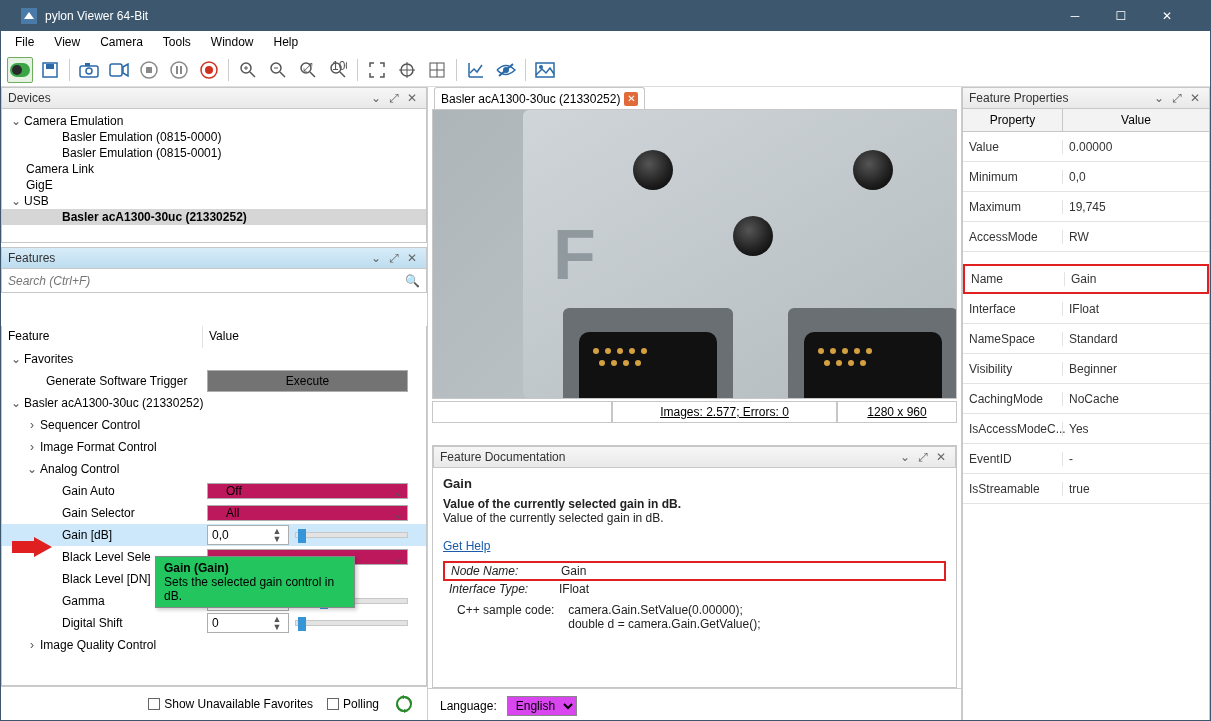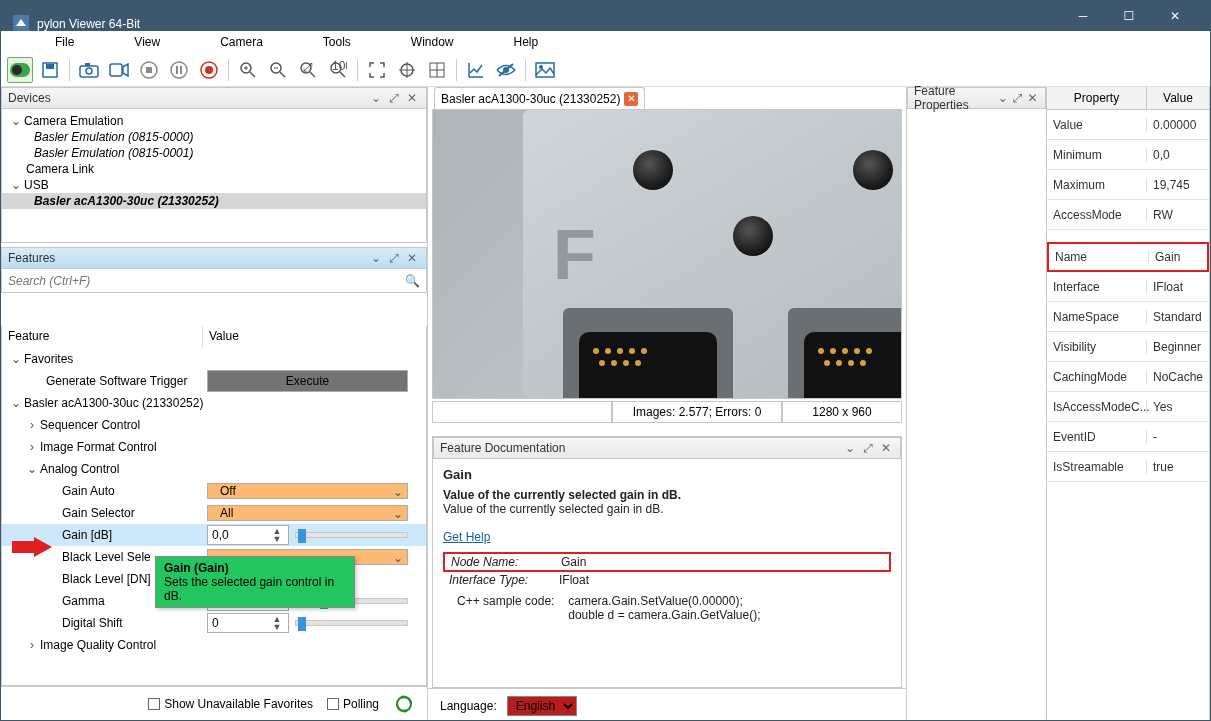--- a/index.html
+++ b/index.html
@@ -1,75 +1,75 @@
 <!DOCTYPE html>
 <html><head>
 <meta charset="utf-8">
 <style>
 * { box-sizing: border-box; margin: 0; padding: 0; font-family: "Segoe UI", Tahoma, sans-serif; font-size: 12px; }
 body { background: #fff; width: 1211px; height: 721px; overflow: hidden; border:1px solid #3c576e; }
-.titlebar { background:#3c576e; color:#fff; height:30px; display:flex; align-items:flex-end; padding:0 12px; }
+.titlebar { background:#3c576e; color:#fff; height:30px; display:flex; align-items:center; padding:0 20px; }
 .titlebar .logo { width:16px; height:16px; margin-right:8px; }
 .titlebar .title { flex:1; font-size:12px; }
 .titlebar .winbtn { width:46px; height:30px; display:flex; align-items:center; justify-content:center; color:#fff; }
 .menubar { height:22px; display:flex; align-items:center; padding:0 6px; gap:4px; background:#fff;}
-.menubar span { padding:2px 8px;margin-left:40px; }
+.menubar span { padding:2px 8px; }
 .toolbar { height:34px; display:flex; align-items:center; padding:0 6px; gap:4px; border-bottom:1px solid #ddd;}
 .toolbar .sep { width:1px; height:22px; background:#ccc; margin:0 2px;}
 .toolbar .tbtn { width:26px; height:26px; display:flex; align-items:center; justify-content:center; border:1px solid transparent; border-radius:2px; }
 .toolbar .tbtn.active { border:1px solid #6fae5e; background:#e6f3e3;}
 .main { display:flex; height:635px; }
 .colL { width:427px; display:flex; flex-direction:column; border-right:1px solid #ccc;}
 .colM { flex:1; display:flex; flex-direction:column; }
-.colR { width:304px; border-left:1px solid #ccc; display:flex; flex-direction:row;}
+.colR { width:249px; border-left:1px solid #ccc; display:flex; flex-direction:column;}
 .panel-head { background:linear-gradient(#f6f6f6,#e9e9e9); border:1px solid #c7c7c7; height:22px; display:flex; align-items:center; padding:0 6px; font-size:12px; color:#333;}
 .panel-head .flex {flex:1;}
 .panel-head .pbtn { width:16px; height:16px; display:flex; align-items:center; justify-content:center; color:#666; margin-left:2px;}
 .devices-body { border:1px solid #c7c7c7; border-top:none; padding:4px 0; font-size:12px; height:134px; overflow:auto;}
 .tree-row { padding:1px 4px 1px 8px; display:flex; align-items:center; }
 .tree-row.ind1 { padding-left:24px;}
-.tree-row.ind2 { padding-left:32px;font-style:italic;}
+.tree-row.ind2 { padding-left:60px;}
 .tree-row.sel { background:#d6d6d6; font-weight:bold;}
 .tw { width:12px; display:inline-block; text-align:center; margin-right:2px; color:#555; }
 .features-panel { margin-top:4px; }
 .search { border:1px solid #c7c7c7; border-top:none; height:24px; display:flex; align-items:center; padding:0 6px;}
 .search input { flex:1; border:none; outline:none; color:#999; font-style:italic;}
 .feat-head { border-left:1px solid #c7c7c7; border-right:1px solid #c7c7c7; height:22px; display:flex;margin-top:33px;}
 .feat-head .c1 { width:200px; padding:3px 6px;}
 .feat-head .c2 { flex:1; padding:3px 6px; border-left:1px solid #e3e3e3;}
 .feat-body { border:1px solid #c7c7c7; border-top:none; height:338px; overflow:auto; position:relative; background:#fff;}
 .frow { display:flex; align-items:center; height:22px; }
 .frow .fc1 { padding-left:8px; display:flex; align-items:center; width:205px;}
 .frow .fc1.i1 { padding-left:24px;}
 .frow .fc1.i2 { padding-left:44px;}
 .frow .fc1.i3 { padding-left:60px;}
 .frow .fc2 { flex:1; padding-right:18px; display:flex; align-items:center;}
 .frow.hl { background:#cde8fa;}
-.dd { flex:1; height:16px; background:#fdba74; border:1px solid #adadad; display:flex; align-items:center; padding:0 12px; position:relative;}
+.dd { flex:1; height:16px; background:#be185d; border:1px solid #adadad; display:flex; align-items:center; padding:0 18px; position:relative;}
 .dd::after { content:"⌄"; position:absolute; right:4px; top:1px; color:#555;}
 .spin { width:82px; height:20px; border:1px solid #adadad; background:#fff; display:flex; align-items:center; padding:0 4px; margin-right:6px;}
 .spin .sv { flex:1;}
 .spin .ar { width:14px; text-align:center; font-size:9px; line-height:8px; color:#555;}
 .slider { flex:1; height:6px; background:#e3e3e3; border:1px solid #c7c7c7; position:relative;}
 .slider .thumb { position:absolute; top:-4px; width:8px; height:14px; background:#3496d8; }
 .execbtn { flex:1; height:22px; background:#737373; border:1px solid #adadad; text-align:center; line-height:20px;}
 .bottombar { height:34px; border-top:1px solid #ccc; display:flex; align-items:center; justify-content:flex-end; padding:0 12px; gap:14px;}
 .chk { width:12px; height:12px; border:1px solid #666; display:inline-block; vertical-align:middle; margin-right:4px;}
 .refresh { width:22px; height:22px; display:flex; align-items:center; justify-content:center; color:#2a8a2a;}
 .tabbar { height:22px; display:flex; align-items:flex-end; padding-left:6px;}
 .tab { height:22px; border:1px solid #c7c7c7; border-bottom:none; background:#fff; padding:2px 6px; display:flex; align-items:center; gap:4px; font-size:12px; border-radius:3px 3px 0 0;}
 .tab .closex { width:14px; height:14px; background:#e06a3a; color:#fff; border-radius:2px; display:flex; align-items:center; justify-content:center; font-size:10px;}
 .imgarea { border:1px solid #c7c7c7; margin:0 4px; height:290px; position:relative; background:linear-gradient(135deg,#aeb5b9,#c6cccf); display:flex; align-items:center; justify-content:center; overflow:hidden;}
 .metalplate { position:absolute; left:90px; top:0; right:0; bottom:0; background:linear-gradient(150deg,#cfd5d8,#b4bbbf); border-radius:6px; }
 .stampF { position:absolute; left:120px; top:110px; font:bold 70px/1 Arial; color:#8f999e; }
 .screw { position:absolute; width:40px; height:40px; border-radius:50%; background:radial-gradient(circle at 40% 35%, #555 0%, #222 55%, #000 100%);}
 .dsub { position:absolute; bottom:0; width:170px; height:90px; background:#6a6f73; border-radius:6px 6px 0 0;}
 .dsub::before{content:"";position:absolute;left:16px;right:16px;top:24px;bottom:0;background:#111;border-radius:10px 10px 0 0;}
 .pin {position:absolute;width:6px;height:6px;border-radius:50%;background:#d4a040;}
-.statusbar { height:22px; margin:2px 4px 7px; display:flex;}
+.statusbar { height:22px; margin:2px 4px 16px; display:flex;text-decoration:underline;}
 .statusbar div { border:1px solid #c7c7c7; height:22px; display:flex; align-items:center; justify-content:center; font-size:12px;}
 .sb1{flex:0 0 180px;} .sb2{flex:1;} .sb3{flex:0 0 120px;}
 .docpanel { margin:6px 4px 0; border:1px solid #c7c7c7; flex:1; display:flex; flex-direction:column;}
 .docbody { padding:8px 10px; font-size:12px; color:#222; flex:1;}
 .docbody h3{font-size:13px; margin-bottom:6px;}
 .docbody a{color:#1a5caa; text-decoration:underline;}
 .nodetbl { margin-top:8px; }
 .nodetbl .r { display:flex; }
 .nodetbl .r .k { width:110px; padding:1px 6px; font-style:italic;}
 .nodetbl .r .v { padding:1px 6px;}
@@ -81,21 +81,21 @@
 .propgrid .ph div { padding:4px 8px; text-align:center;}
 .propgrid .ph .p1{width:100px; border-right:1px solid #c7c7c7;} .propgrid .ph .p2{flex:1;}
 .propgrid .pr { display:flex; border-bottom:1px solid #e3e3e3; height:30px; align-items:center;}
 .propgrid .pr .p1{width:100px; padding:0 6px; border-right:1px solid #e3e3e3; color:#333;} 
 .propgrid .pr .p2{flex:1; padding:0 6px; color:#333;}
 .propgrid .pr.hl { border:2px solid #e02020;margin-top:12px;}
 .tooltip { position:absolute; left:153px; top:208px; background:#22c55e; border:1px solid #888; padding:4px 8px; font-size:12px; box-shadow:2px 2px 4px rgba(0,0,0,.2); z-index:10; width:200px;}
 .tooltip b{display:block;}
 .arrow { position:absolute; left:10px; top:189px; z-index:5;}
 svg{display:block;}
-select.lang{height:20px;border:1px solid #888;background:#b91c1c;padding:0 4px;}
+select.lang{height:20px;border:1px solid #888;background:#d946ef;padding:0 4px;}
 </style>
 </head>
 <body>
 
 <div class="titlebar">
   <svg class="logo" viewBox="0 0 16 16">
       <rect width="16" height="16" fill="#4a7aa8"></rect>
       <path d="M3 11 L8 4 L13 11 Z" fill="#fff"></path>
     </svg>
   <span class="title">pylon Viewer 64-Bit</span>
@@ -250,20 +250,23 @@
           <span>Camera Emulation</span>
         </div>
       <div class="tree-row ind2">
           <span>Basler Emulation (0815-0000)</span>
         </div>
       <div class="tree-row ind2">
           <span>Basler Emulation (0815-0001)</span>
         </div>
       <div class="tree-row ind1">
           <span>Camera Link</span>
+        </div>
+      <div class="tree-row ind1">
+          <span>GigE</span>
         </div>
       <div class="tree-row">
           <span class="tw">⌄</span>
           <span>USB</span>
         </div>
       <div class="tree-row ind2 sel">
           <span>Basler acA1300-30uc (21330252)</span>
         </div>
     </div>
 

